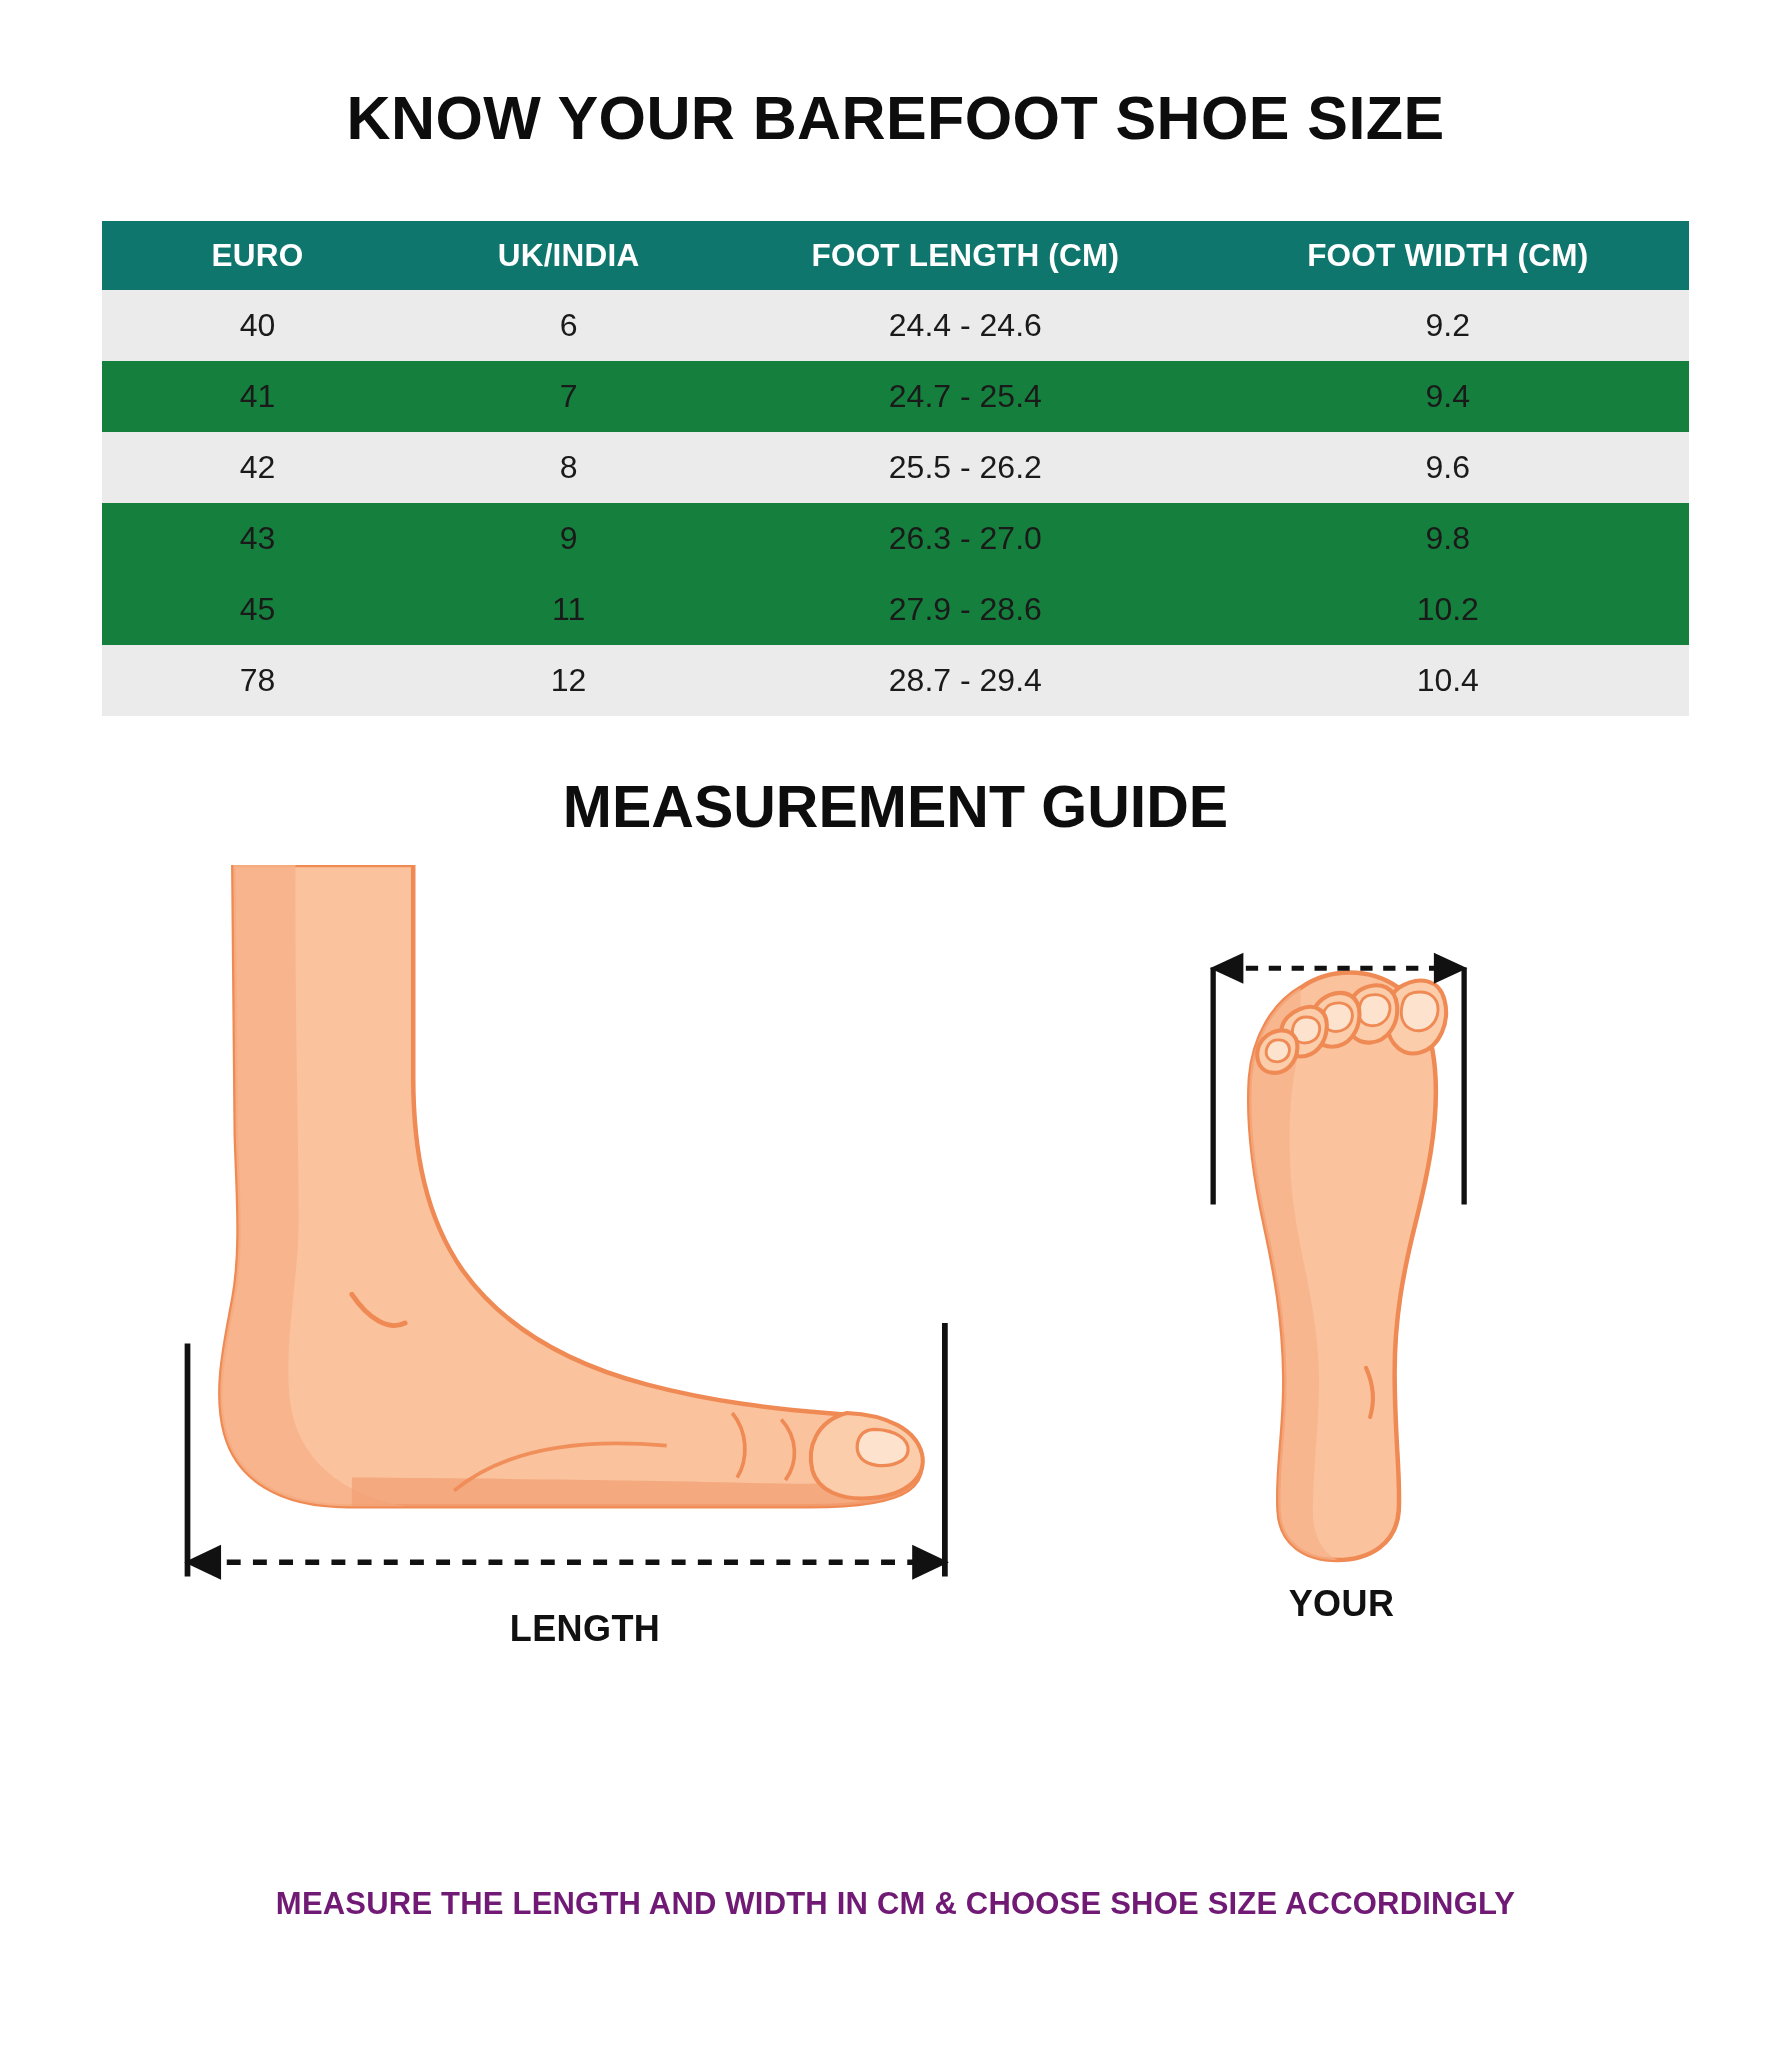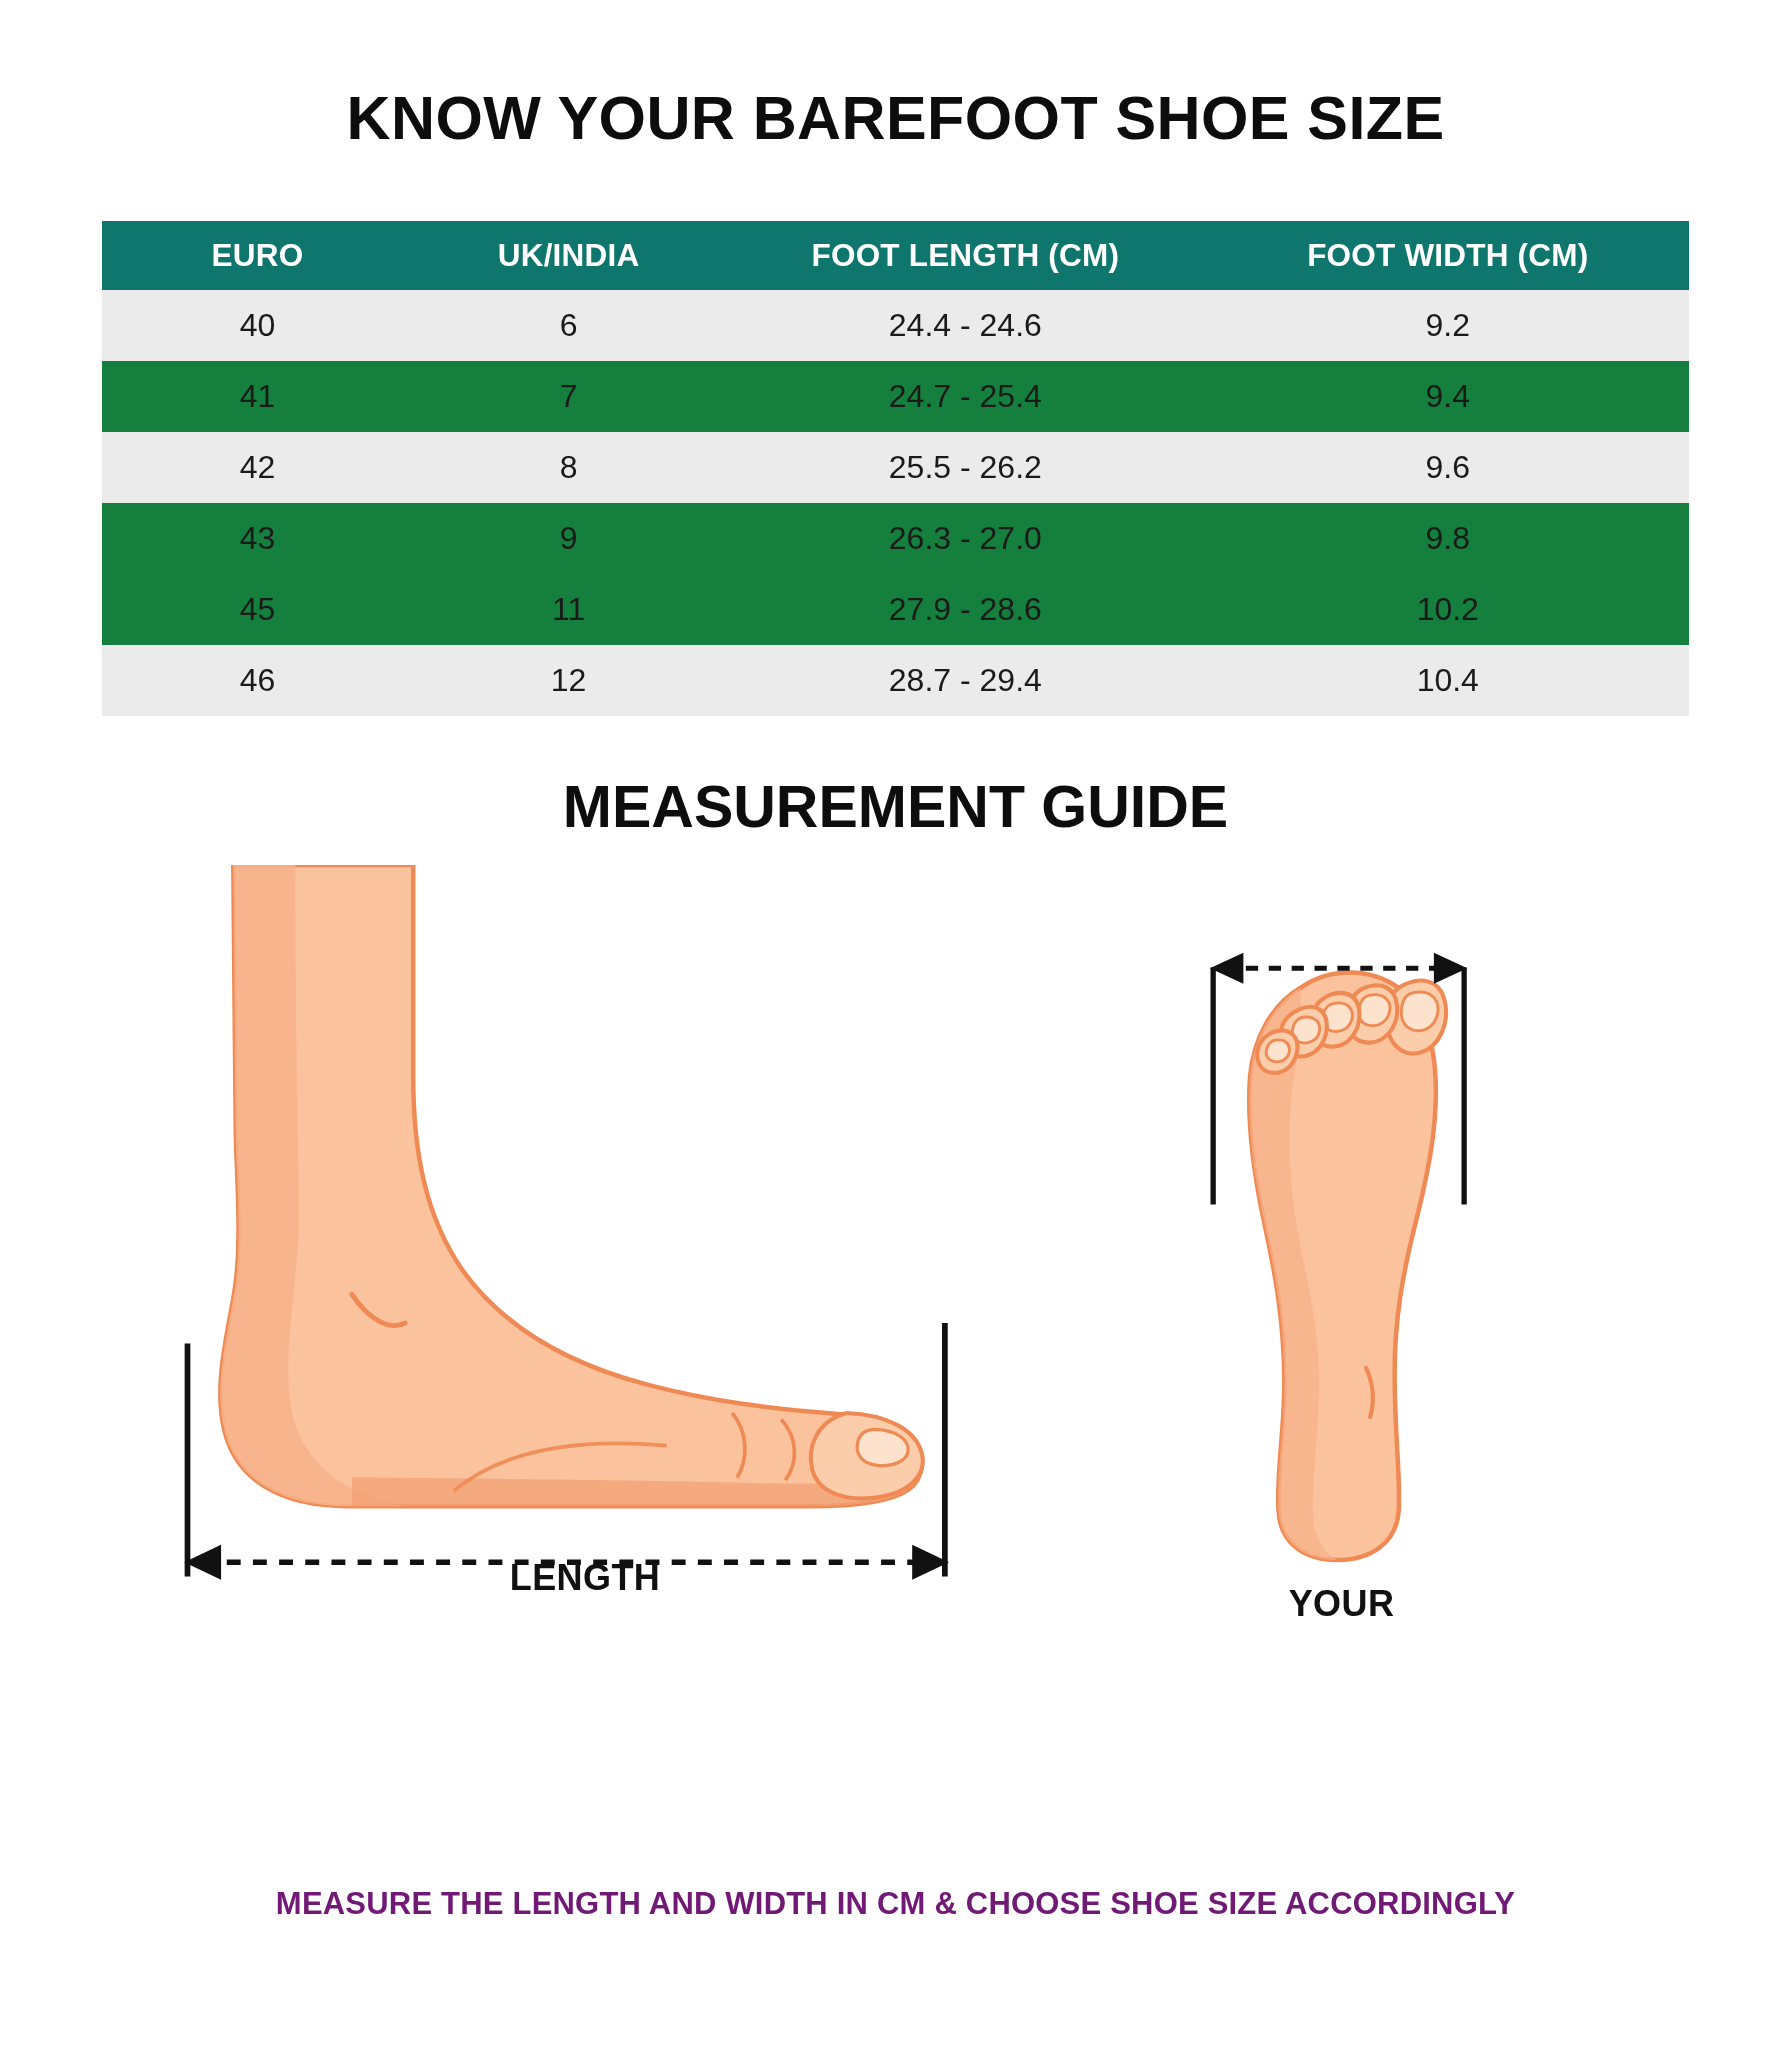--- a/index.html
+++ b/index.html
@@ -110,21 +110,21 @@
   .caption {
     text-align: center;
     font-size: 36px;
     font-weight: 700;
     letter-spacing: 0.4px;
     color: #111111;
   }
   .cap-length {
     position: absolute;
     left: 176px;
-    top: 692px;
+    top: 743px;
     width: 818px;
   }
   .cap-width {
     position: absolute;
     left: 1178px;
     top: 718px;
     width: 327px;
   }
 
   .footer-note {
@@ -187,21 +187,21 @@
           <td>26.3 - 27.0</td>
           <td>9.8</td>
         </tr>
         <tr class="even">
           <td>45</td>
           <td>11</td>
           <td>27.9 - 28.6</td>
           <td>10.2</td>
         </tr>
         <tr class="odd">
-          <td>46</td>
+          <td>78</td>
           <td>12</td>
           <td>28.7 - 29.4</td>
           <td>10.4</td>
         </tr>
       </tbody>
     </table>
   </div>
 
   <h2 class="guide-title">MEASUREMENT GUIDE</h2>
 

